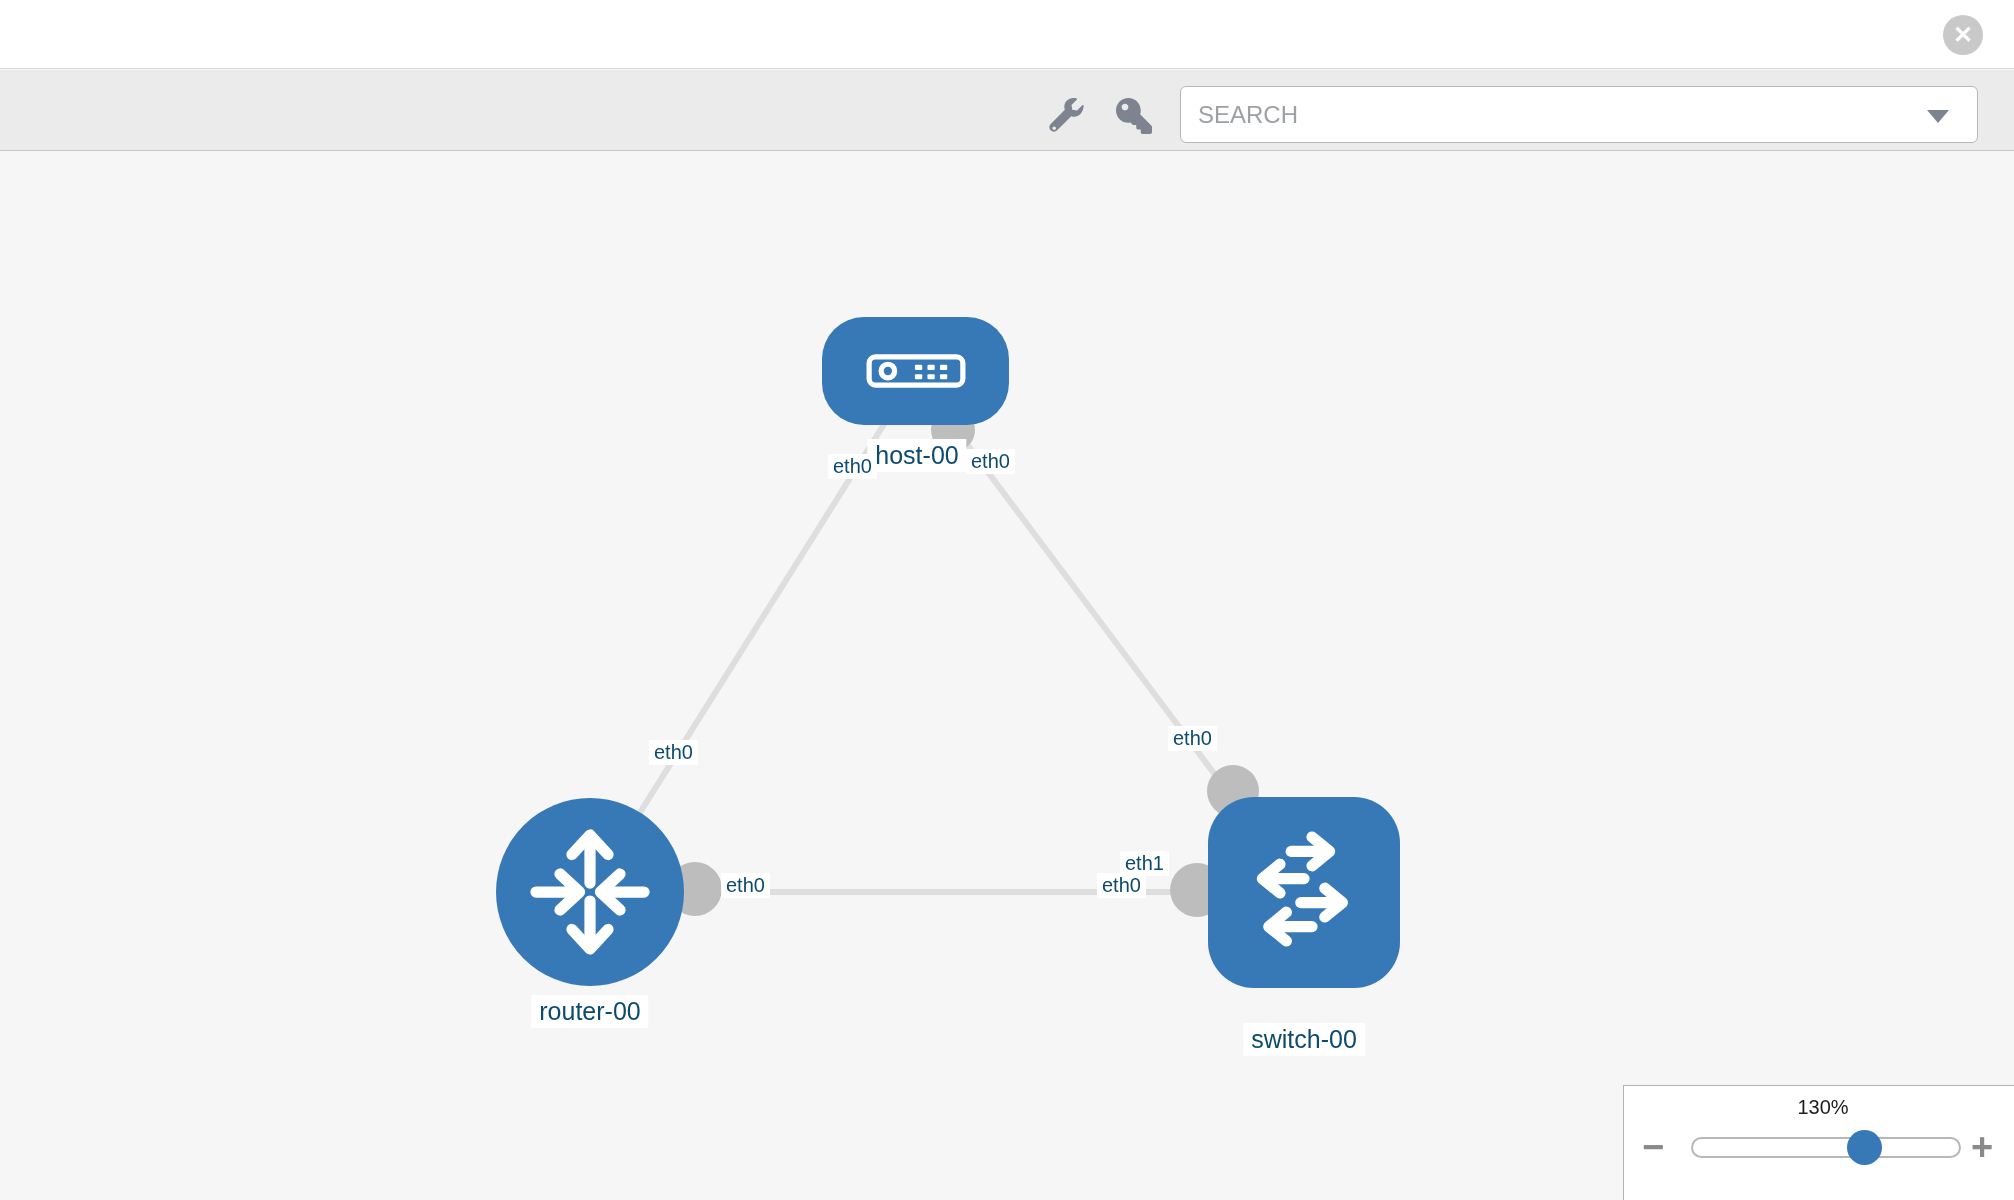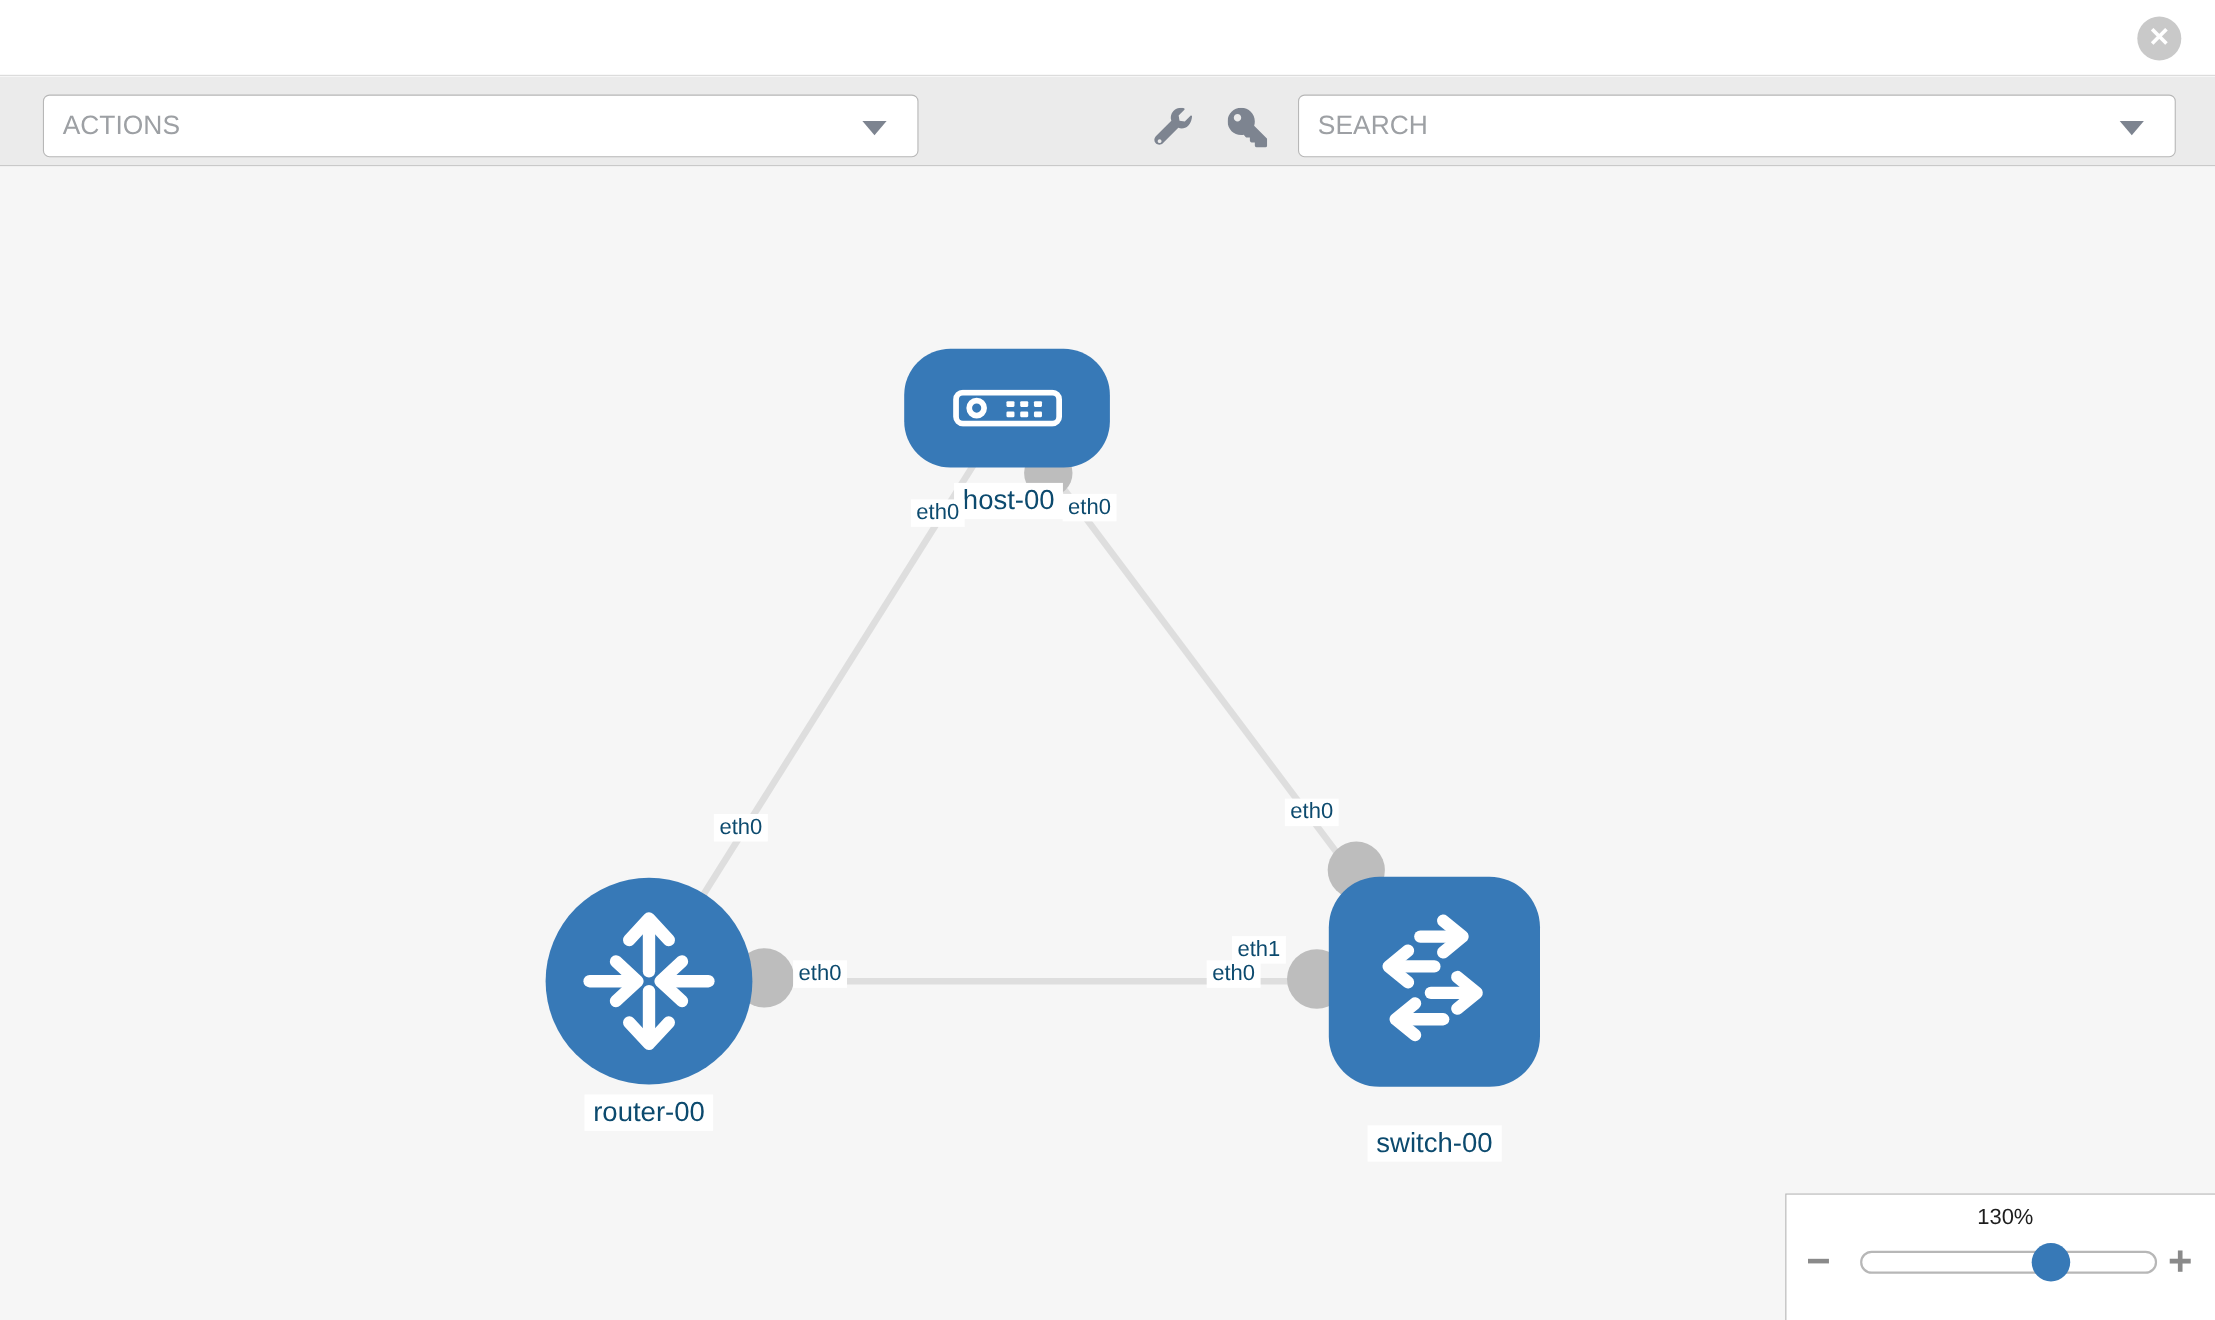--- a/index.html
+++ b/index.html
@@ -69,24 +69,20 @@
                 border-radius:50%; background:#3779b7; cursor:grab; }
 </style>
 </head>
 <body>
 
 <div class="header">
   <div class="close-btn">✕</div>
 </div>
 
 <div class="toolbar">
-  <div class="combo combo-actions">
-    <span class="combo-text">ACTIONS</span>
-    <span class="combo-arrow"></span>
-  </div>
 
   <div class="combo combo-search">
     <input class="search-input" type="text" placeholder="SEARCH" style="">
     <span class="combo-arrow"></span>
   </div>
 </div>
 
 <svg class="tool-icon tool-wrench" viewBox="0 0 512 512">
   <path fill="#7d8490" d="M507.73 109.1c-2.24-9.03-13.54-12.09-20.12-5.51l-74.36 74.36-67.88-11.31-11.31-67.88 74.36-74.36c6.62-6.62 3.43-17.9-5.66-20.16-47.38-11.74-99.55-.91-136.58 36.12-33.69 33.69-42.42 84.83-26.51 127.62L38.8 368.84c-25.16 25.16-25.16 65.95 0 91.11s65.95 25.16 91.11 0l200.25-201.25c42.79 15.88 93.89 7.17 127.57-26.51 36.85-36.86 46.69-87.7 50-123.09zM88 456c-13.8 0-25-11.21-25-25 0-13.8 11.21-25 25-25s25 11.21 25 25c0 13.79-11.2 25-25 25z"></path>
 </svg>

